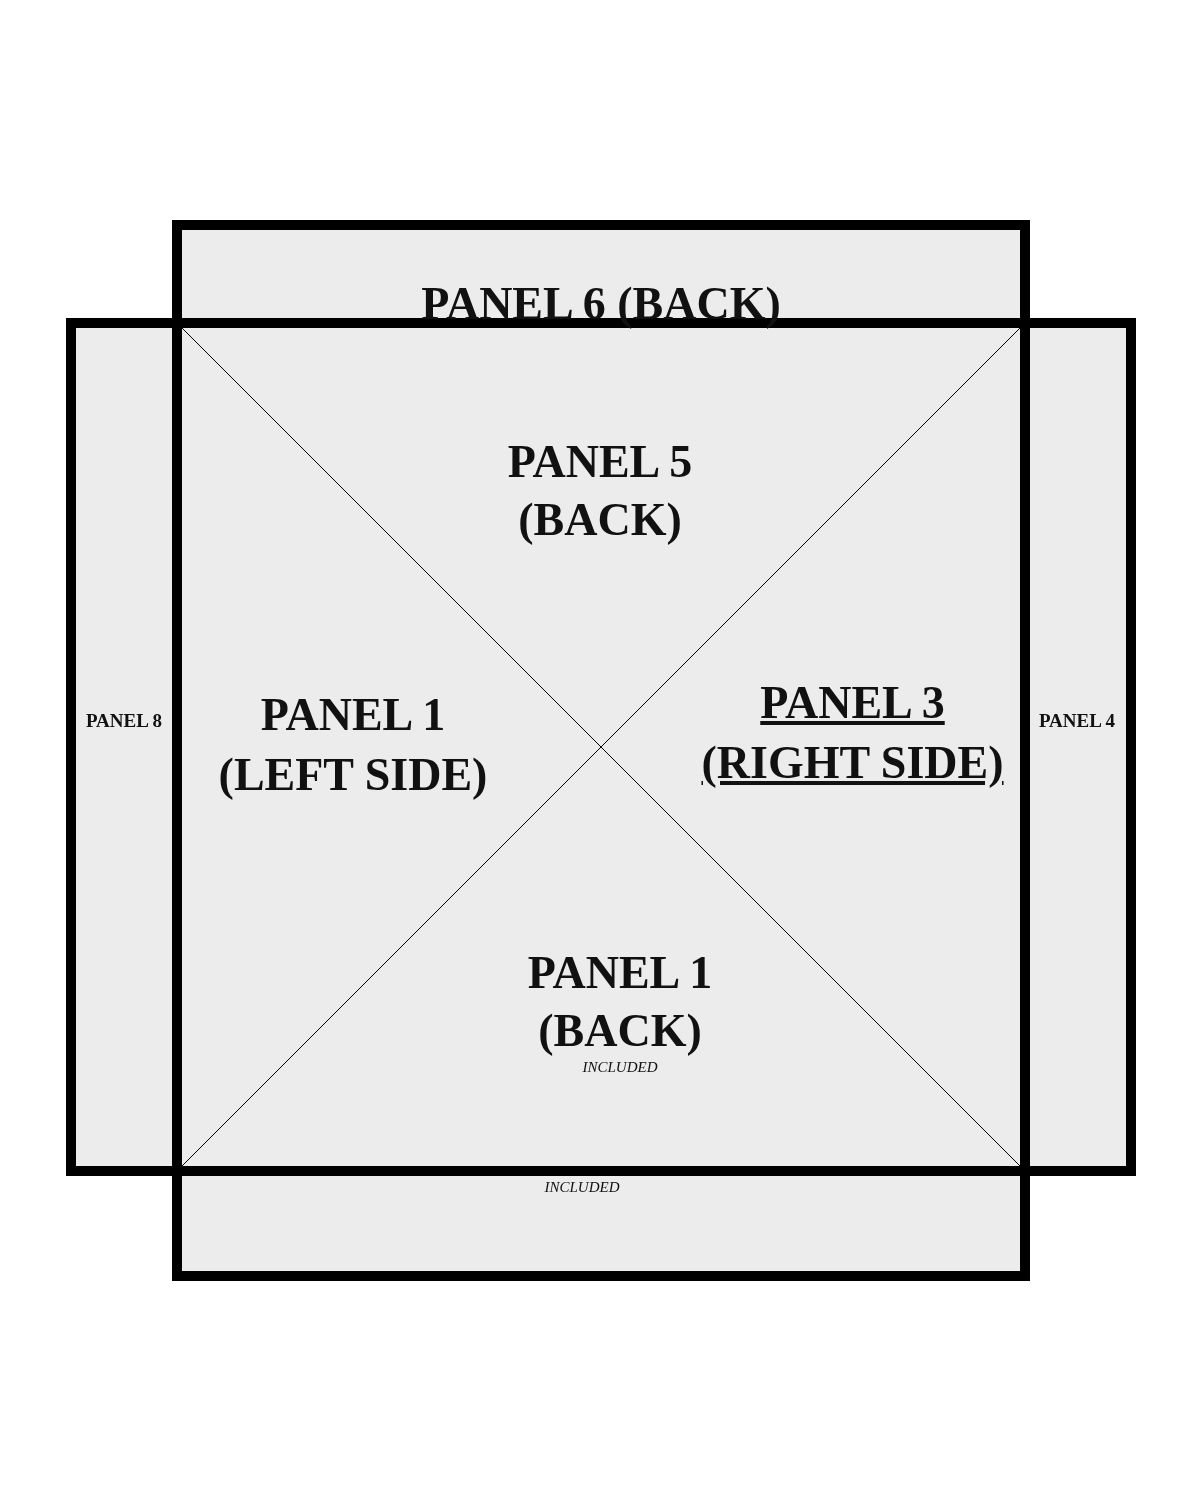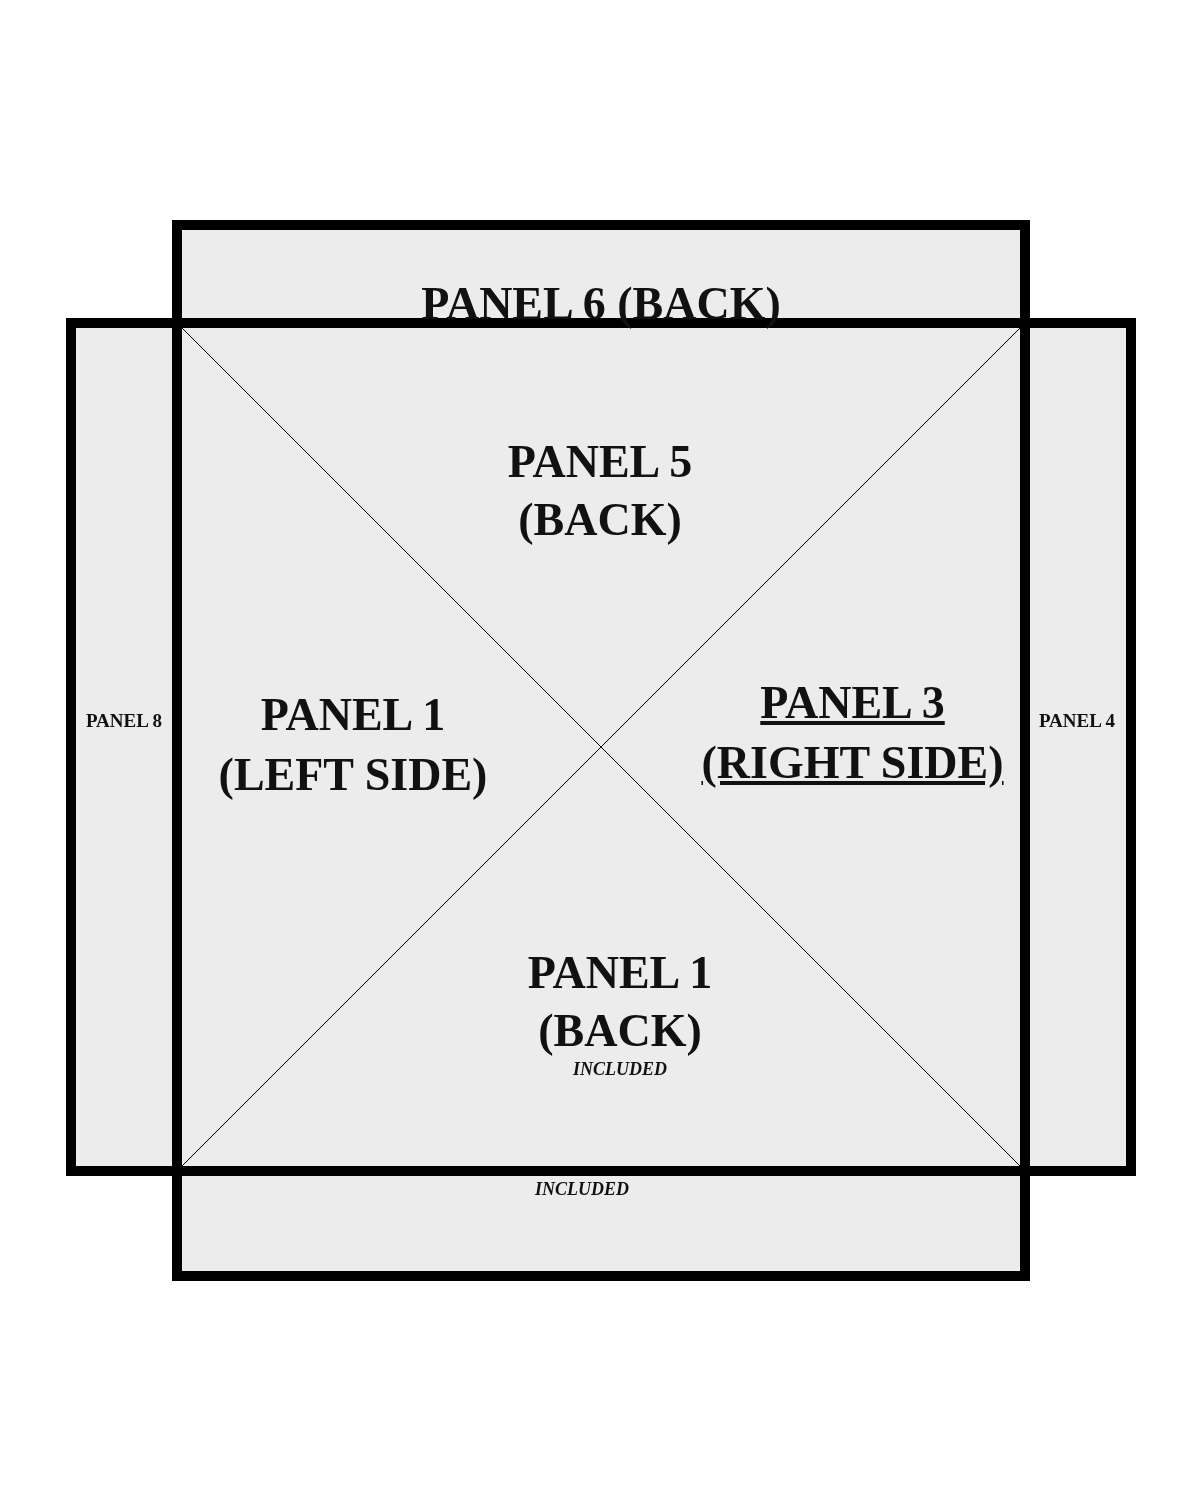--- a/index.html
+++ b/index.html
@@ -2,21 +2,21 @@
 <html><head>
 <meta charset="utf-8">
 <style>
   html, body { margin:0; padding:0; background:#ffffff; }
   body { width:1200px; height:1500px; position:relative; overflow:hidden;
          font-family:"Liberation Serif","DejaVu Serif",serif; color:#111; }
   .box { position:absolute; background:#ececec; border:10px solid #000; box-sizing:border-box; }
   .lbl { position:absolute; text-align:center; font-weight:bold; line-height:1.2; color:#111; }
   .big { font-size:46px; }
   .small { font-size:19px; }
-  .inc { font-size:18px; font-style:italic; font-weight:bold; display:block; line-height:1; }
+  .inc { font-size:15px; font-style:italic; font-weight:normal; display:block; line-height:1; }
   svg.diag { position:absolute; left:0; top:0; }
 </style>
 </head>
 <body>
 
 <div class="box" style="left:66px; top:318px; width:1070px; height:858px;"></div>
 
 <div class="box" style="left:172px; top:220px; width:858px; height:108px;"></div>
 
 <div class="box" style="left:172px; top:1164px; width:858px; height:117px;"></div>

